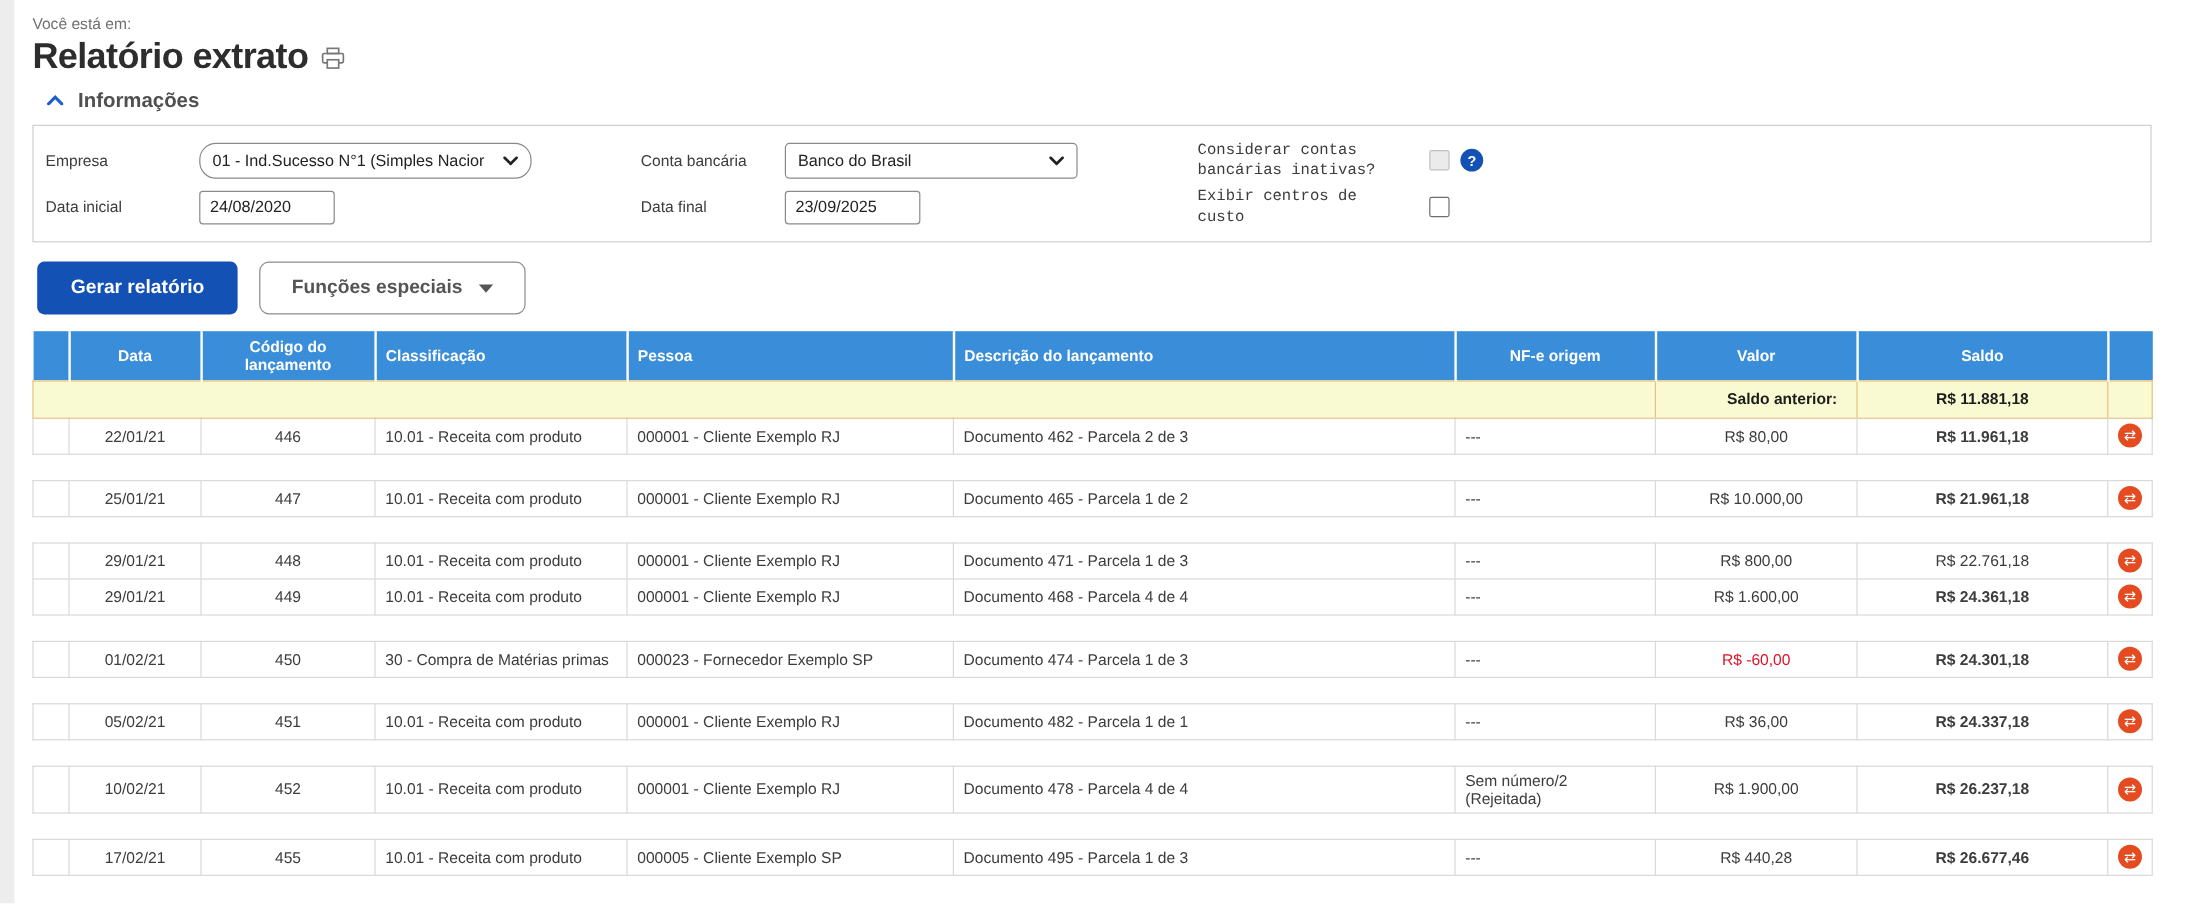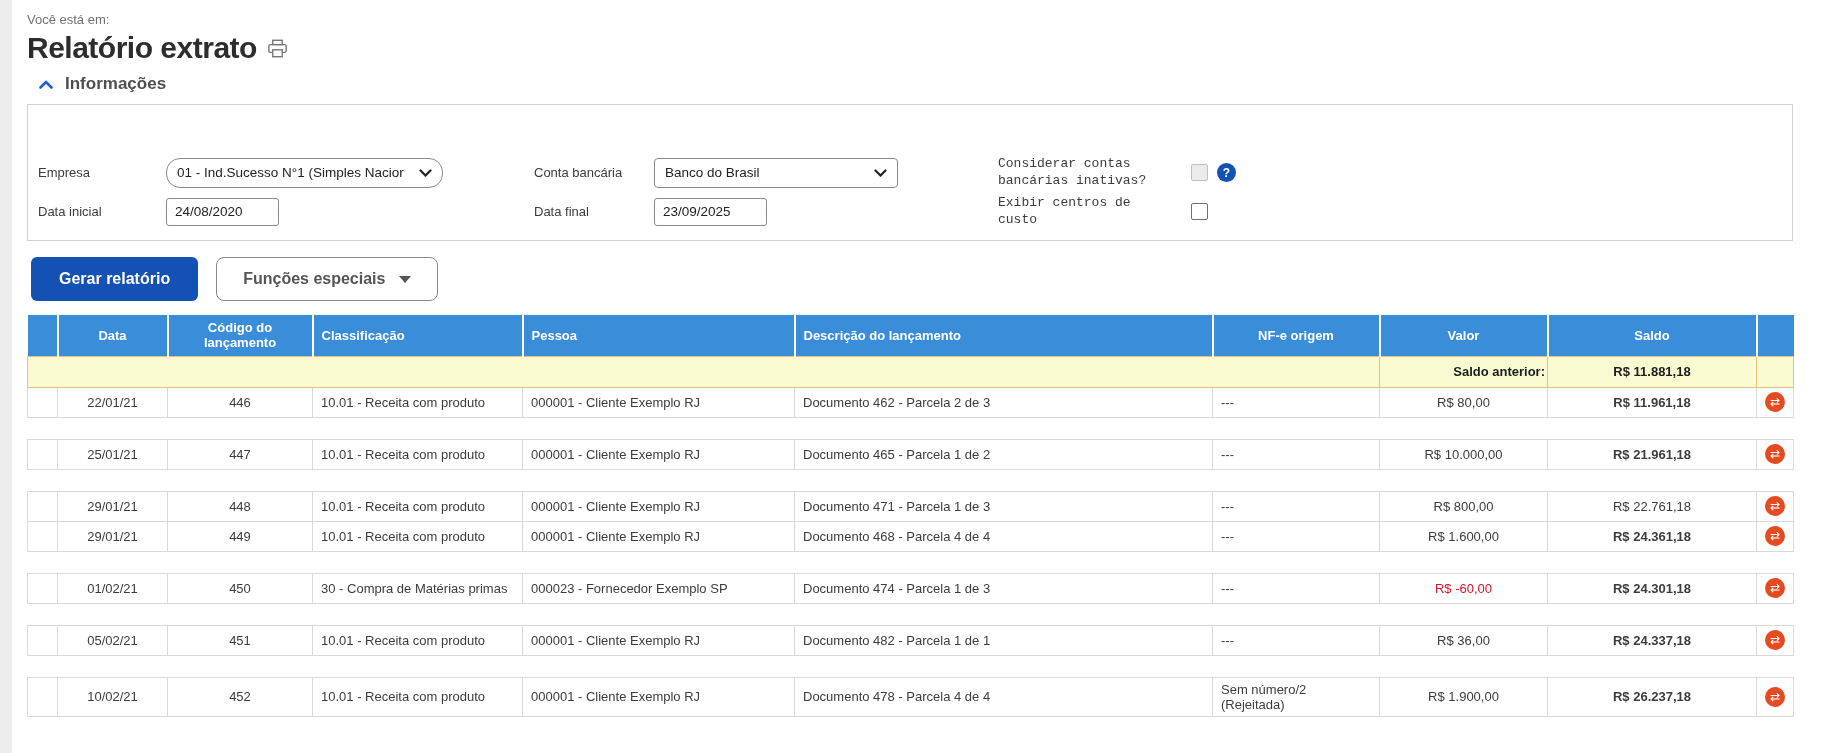--- a/index.html
+++ b/index.html
@@ -10,21 +10,21 @@
 
   .breadcrumb { font-size: 13px; color: #707070; margin-bottom: 4px; }
   .title-row { display: flex; align-items: center; gap: 10px; }
   .page-title { font-size: 30px; font-weight: 700; color: #2d2d2d; letter-spacing: -0.5px; }
   .printer-icon svg { display: block; }
 
   .section-header { margin-top: 9px; display: flex; align-items: center; gap: 12px; padding-left: 12px; }
   .section-title { font-size: 17px; font-weight: 700; color: #4f4f4f; }
 
   .filters-box { margin-top: 10px; border: 1px solid #cfcfcf; padding: 12px 10px; }
-  .filter-row { display: flex; align-items: center; min-height: 33px; margin-top: 39px; }
+  .filter-row { display: flex; align-items: center; min-height: 33px; }
   .filter-row + .filter-row { margin-top: 6px; }
   .fg { display: flex; align-items: center; }
   .fg1 { width: 496px; }
   .fg2 { width: 464px; }
   .fg3 { flex: 1; }
   .f-label { font-size: 13px; color: #3c3c3c; }
   .fg1 .f-label { width: 128px; }
   .fg2 .f-label { width: 120px; }
   .fg3 .f-label { width: 193px; line-height: 1.25; padding-right: 14px; font-family: Liberation Mono, monospace; }
   .select-box { height: 30px; border: 1px solid #8a8a8a; border-radius: 4px; background: #fff;
@@ -48,21 +48,21 @@
 
   table.report { margin-top: 14px; width: 1766px; border-collapse: collapse; table-layout: fixed; font-size: 13px; }
   thead th { background: var(--header-blue); color: #fff; font-weight: 700; height: 41px; padding: 4px 8px;
     border-left: 2px solid #fff; }
   thead th:first-child { border-left: none; }
   th.al-c { text-align: center; } th.al-l { text-align: left; }
 
   tr.saldo-row td { background: var(--highlight-bg); height: 31px;
     border-top: 1px solid var(--highlight-border); border-bottom: 1px solid var(--highlight-border); }
   tr.saldo-row td:first-child { border-left: 1px solid var(--highlight-border); }
-  tr.saldo-row td.sa-label { text-align: right; font-weight: 700; color: #1d1d1d; padding-right: 2px;
+  tr.saldo-row td.sa-label { text-align: right; font-weight: 700; color: #1d1d1d; padding-right: 16px;
     border-left: 1px solid var(--highlight-border); }
   tr.saldo-row td.sa-value { text-align: center; font-weight: 700; color: #1d1d1d;
     border-left: 1px solid var(--highlight-border); }
   tr.saldo-row td.sa-icon { border-left: 1px solid var(--highlight-border); border-right: 1px solid var(--highlight-border); }
 
   tr.data-row td { background: #fff; height: 30px; padding: 4px 8px;
     border: 1px solid #d9d9d9; color: #3c3c3c; }
   td.al-c { text-align: center; } td.al-l { text-align: left; }
   td.c-valor { text-align: center; color: var(--link-blue); }
   td.c-valor.neg { color: var(--negative-red); }
@@ -286,16 +286,28 @@
           <td class="al-l">000001 - Cliente Exemplo RJ</td>
           <td class="al-l">Documento 478 - Parcela 4 de 4</td>
           <td class="al-l">Sem número/2 (Rejeitada)</td>
           <td class="c-valor">R$ 1.900,00</td>
           <td class="c-saldo bold">R$ 26.237,18</td>
           <td class="c-icon"><span class="transfer-icon">⇄</span></td>
         </tr>
         <tr class="gap-row">
           <td colspan="10"></td>
         </tr>
+        <tr class="data-row">
+          <td></td>
+          <td class="al-c">17/02/21</td>
+          <td class="al-c">455</td>
+          <td class="al-l">10.01 - Receita com produto</td>
+          <td class="al-l">000005 - Cliente Exemplo SP</td>
+          <td class="al-l">Documento 495 - Parcela 1 de 3</td>
+          <td class="al-l">---</td>
+          <td class="c-valor">R$ 440,28</td>
+          <td class="c-saldo bold">R$ 26.677,46</td>
+          <td class="c-icon"><span class="transfer-icon">⇄</span></td>
+        </tr>
       </tbody>
   </table>
 
 </div>
 
 </body></html>

